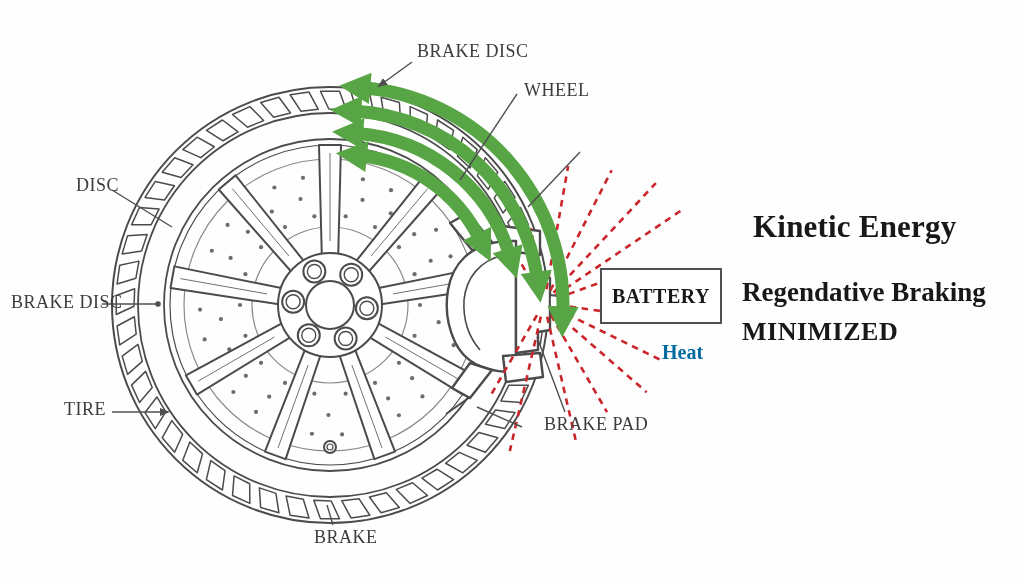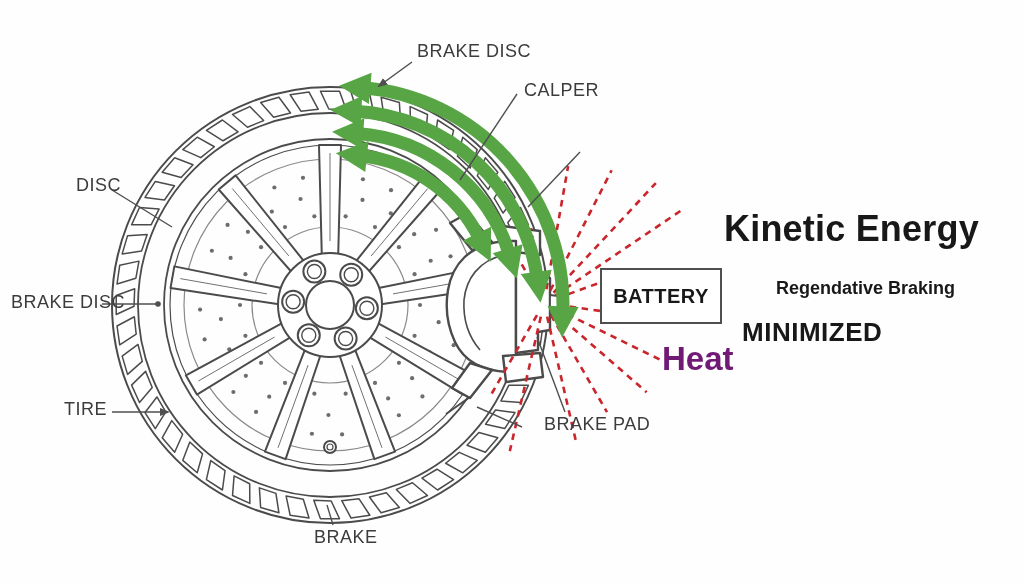--- a/index.html
+++ b/index.html
@@ -1,37 +1,37 @@
 <!DOCTYPE html>
 <html><head>
 <meta charset="utf-8">
 <style>
   html,body{margin:0;padding:0;background:#ffffff;}
   .stage{
     position:relative;width:1024px;height:585px;background:#fefefe;overflow:hidden;
-    font-family:Liberation Sans, sans-serif;
+    font-family:Liberation Serif, serif;
   }
   svg{position:absolute;left:0;top:0;}
   .lbl{
     position:absolute;font-size:18px;color:#3c3c3c;letter-spacing:.5px;
     white-space:nowrap;line-height:1;
   }
   .big{
     position:absolute;font-weight:bold;color:#181818;white-space:nowrap;line-height:1;
   }
-  .kinetic{left:724px;top:211px;font-size:36px;letter-spacing:.2px;}
-  .regen{left:776px;top:279px;font-size:18px;}
+  .kinetic{left:753px;top:211px;font-size:31px;letter-spacing:.2px;}
+  .regen{left:742px;top:279px;font-size:27px;}
   .minimized{left:742px;top:319px;font-size:26px;letter-spacing:.5px;}
   .battery-box{
     position:absolute;left:600px;top:268px;width:118px;height:52px;
     border:2px solid #4f4f4f;background:#fff;display:flex;align-items:center;justify-content:center;
     font-size:20px;font-weight:bold;color:#181818;letter-spacing:.5px;
   }
   .heat{
-    position:absolute;left:662px;top:342px;font-size:33px;font-weight:bold;color:#701a75;
+    position:absolute;left:662px;top:342px;font-size:20px;font-weight:bold;color:#0369a1;
     white-space:nowrap;line-height:1;
   }
 </style>
 </head>
 <body>
 
 <div class="stage">
 
   <svg id="scene" width="1024" height="585" viewBox="0 0 1024 585">
     <defs>
@@ -248,21 +248,21 @@
         <line x1="112" y1="190" x2="172" y2="227" stroke="#4f4f4f" stroke-width="1.4"></line>
         <line x1="102" y1="304" x2="158" y2="304" stroke="#4f4f4f" stroke-width="1.4" marker-end="url(#leader-dot)"></line>
         <line x1="112" y1="412" x2="168" y2="412" stroke="#4f4f4f" stroke-width="1.4" marker-end="url(#leader-arrow)"></line>
         <line x1="333" y1="525" x2="327" y2="505" stroke="#4f4f4f" stroke-width="1.4"></line>
         <line x1="565" y1="412" x2="537" y2="337" stroke="#4f4f4f" stroke-width="1.4"></line>
         <line x1="522" y1="427" x2="477" y2="407" stroke="#4f4f4f" stroke-width="1.4"></line>
       </g>
   </svg>
 
   <div class="lbl" style="left:417px;top:42px">BRAKE DISC</div>
-  <div class="lbl" style="left:524px;top:81px">CALPER</div>
+  <div class="lbl" style="left:524px;top:81px">WHEEL</div>
   <div class="lbl" style="left:76px;top:176px">DISC</div>
   <div class="lbl" style="left:11px;top:293px">BRAKE DISC</div>
   <div class="lbl" style="left:64px;top:400px">TIRE</div>
   <div class="lbl" style="left:314px;top:528px">BRAKE</div>
   <div class="lbl" style="left:544px;top:415px">BRAKE PAD</div>
 
   <div class="battery-box">
     <span>BATTERY</span>
   </div>
 

